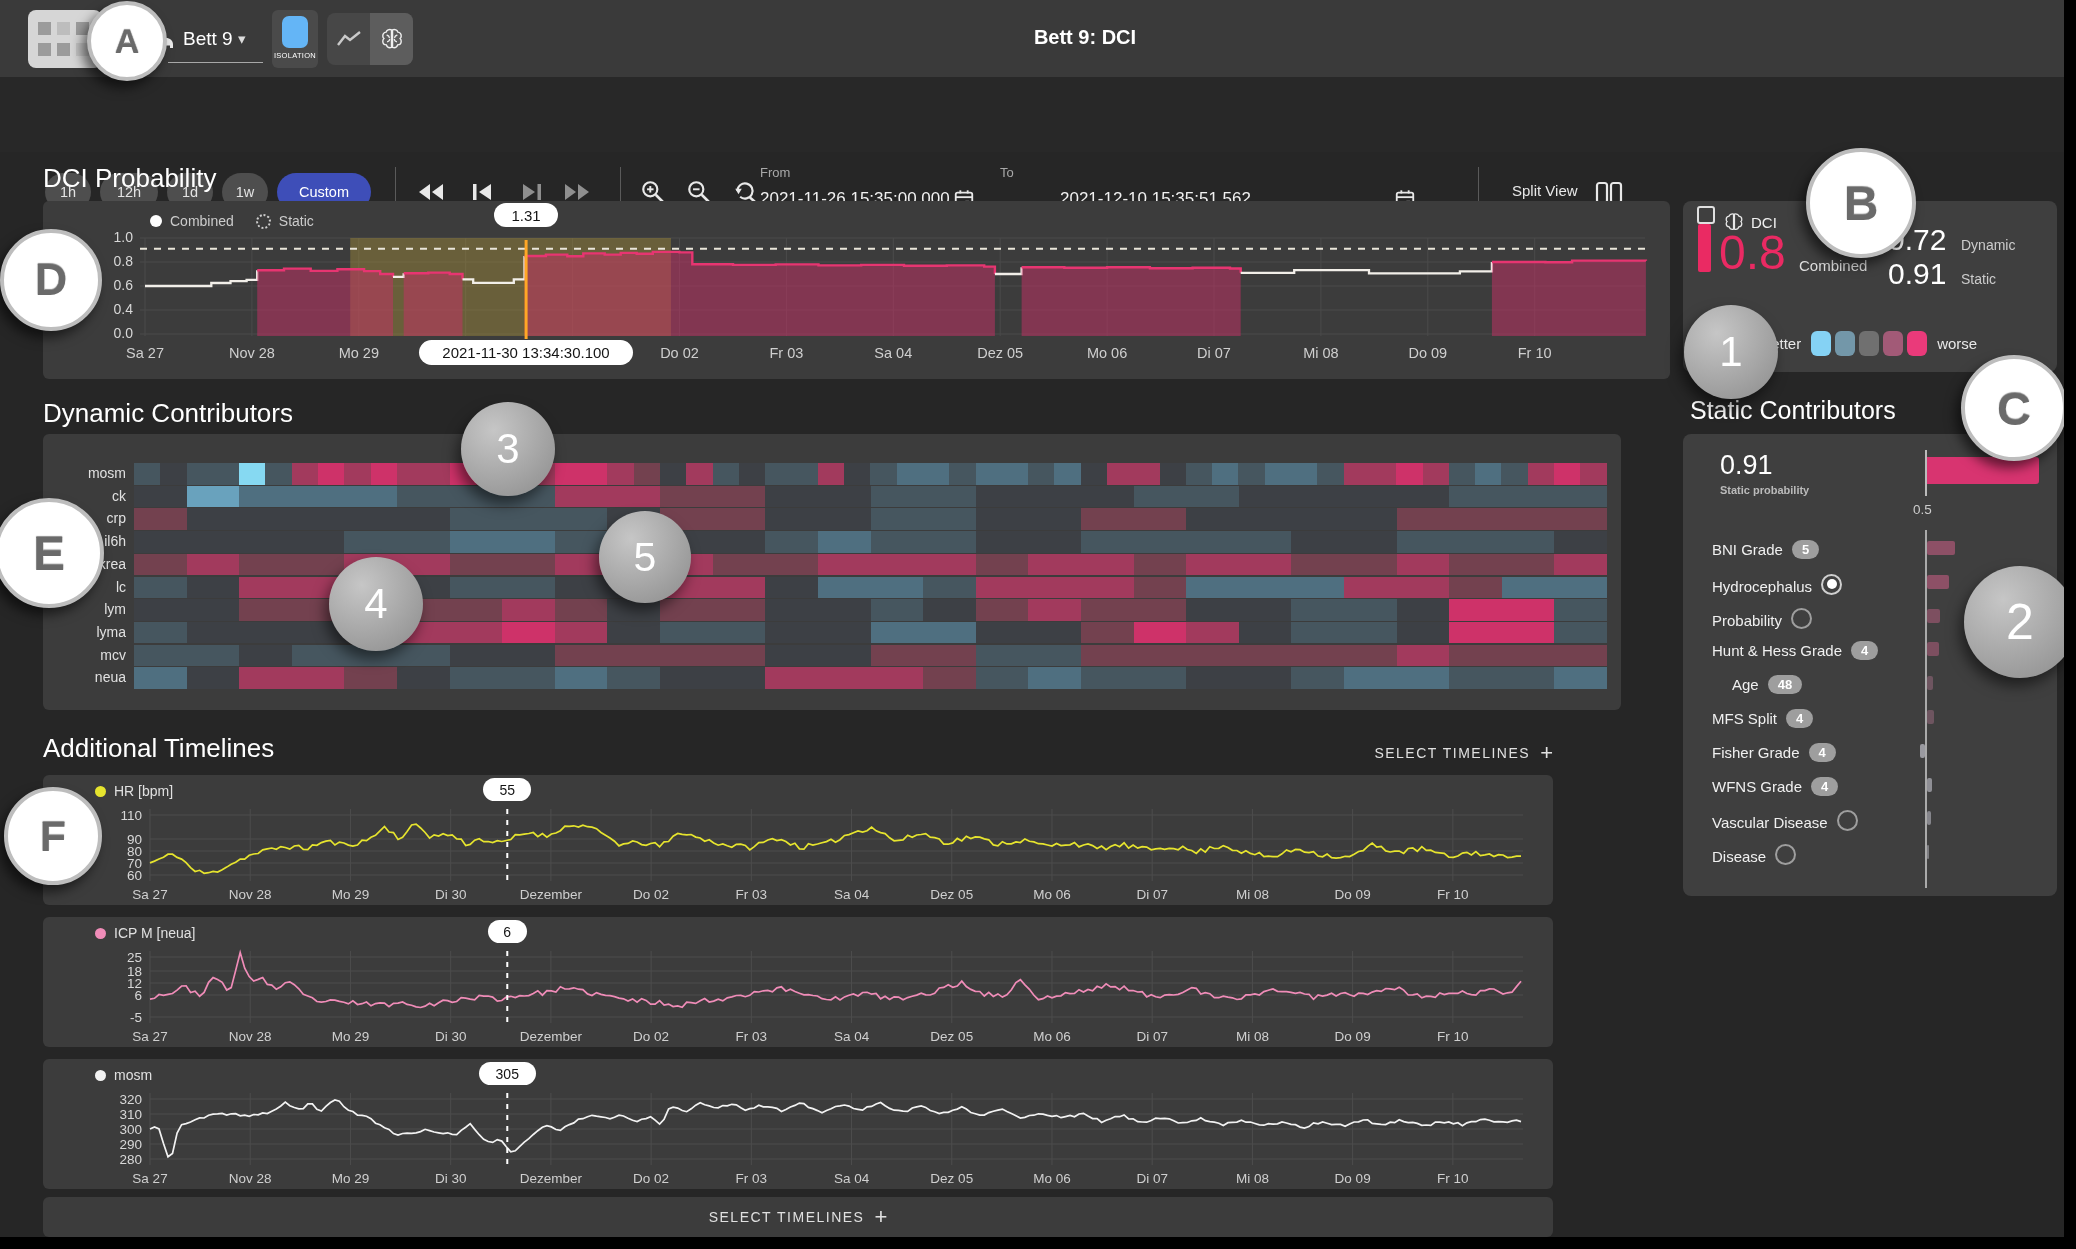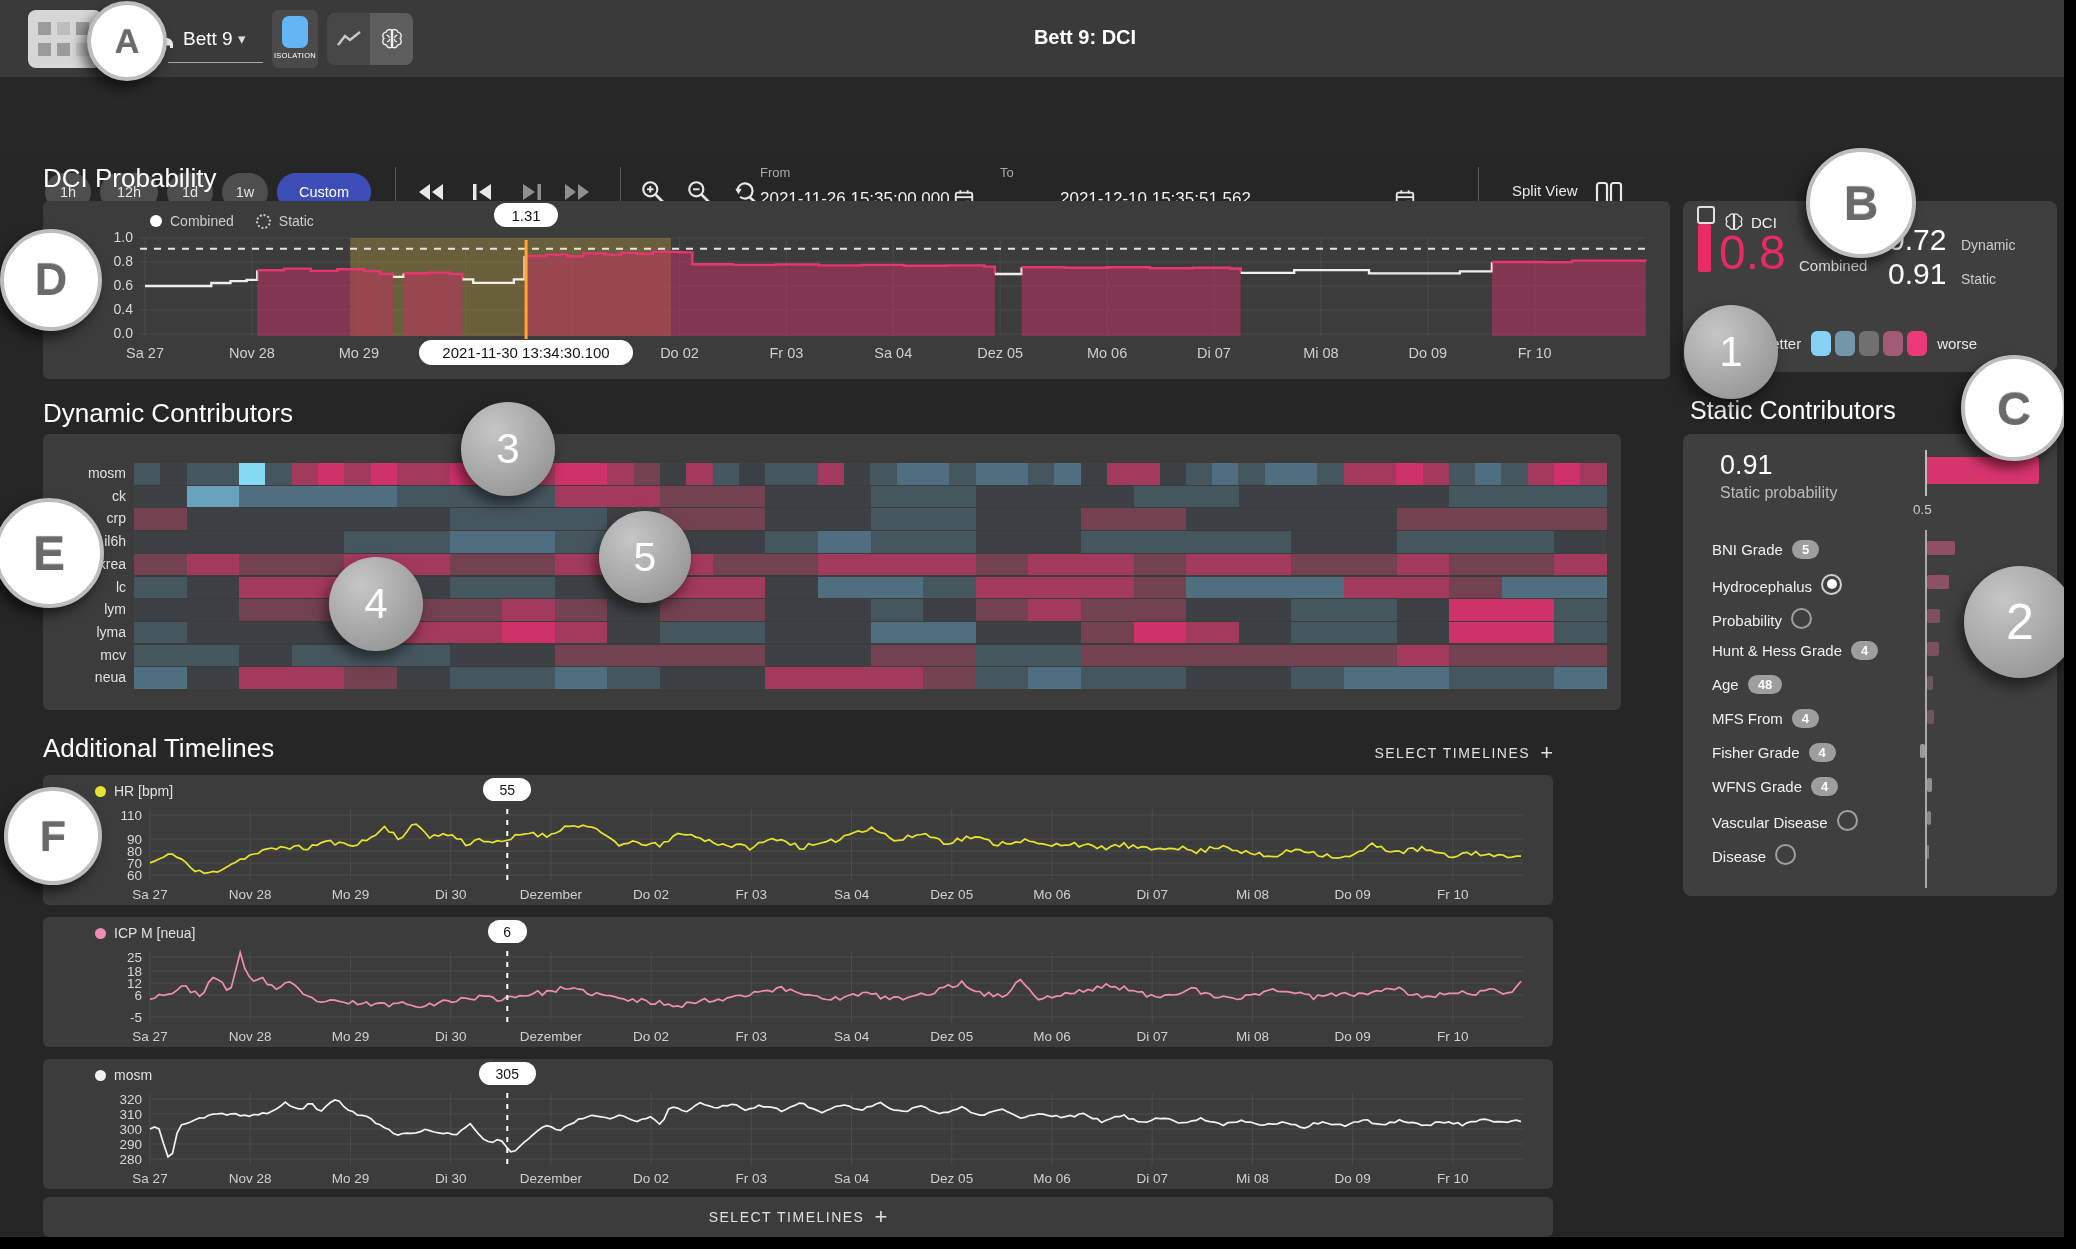--- a/index.html
+++ b/index.html
@@ -626,21 +626,21 @@
           <div style="background: rgb(70, 86, 95);"></div>
           <div style="background: rgb(70, 86, 95);"></div>
           <div style="background: rgb(79, 111, 128);"></div>
         </div>
       </div>
   </div>
 
   <div class="sec-title" style="left:1690px;top:396px;font-size:25px;">Static Contributors</div>
   <div class="panel" style="left:1683px;top:434px;width:374px;height:462px;background:#3f3f3f;border-radius:8px;">
     <div style="position:absolute;left:37px;top:16px;color:#fff;font-size:27px;">0.91</div>
-    <div style="position:absolute;left:37px;top:50px;color:#bbbbbb;font-size:16px;">Static probability</div>
+    <div style="position:absolute;left:37px;top:50px;color:#bbbbbb;font-size:11px;font-weight:bold;">Static probability</div>
     <div id="static-bars">
         <div style="position: absolute; left: 242px; top: 16px; width: 2px; height: 46px; background: rgb(187, 187, 187);"></div>
         <div style="position: absolute; left: 244px; top: 23px; width: 112px; height: 27px; background: rgb(216, 52, 112); border-radius: 0px 3px 3px 0px;"></div>
         <div style="position: absolute; left: 230px; top: 68px; color: rgb(204, 204, 204); font-size: 13.5px;">0.5</div>
         <div style="position: absolute; left: 242px; top: 96px; width: 1.5px; height: 358px; background: rgb(170, 170, 170);"></div>
         <div style="position: absolute; left: 244px; top: 107px; width: 28px; height: 14px; background: rgb(141, 80, 102); border-radius: 2px;"></div>
         <div style="position: absolute; left: 244px; top: 140.8px; width: 22px; height: 14px; background: rgb(141, 80, 102); border-radius: 2px;"></div>
         <div style="position: absolute; left: 244px; top: 174.6px; width: 13px; height: 14px; background: rgb(125, 79, 96); border-radius: 2px;"></div>
         <div style="position: absolute; left: 244px; top: 208.4px; width: 12px; height: 14px; background: rgb(125, 79, 96); border-radius: 2px;"></div>
         <div style="position: absolute; left: 244px; top: 242.2px; width: 6px; height: 14px; background: rgb(110, 85, 96); border-radius: 2px;"></div>
@@ -648,22 +648,22 @@
         <div style="position: absolute; left: 237px; top: 309.8px; width: 5px; height: 14px; background: rgb(154, 154, 160); border-radius: 2px;"></div>
         <div style="position: absolute; left: 244px; top: 343.6px; width: 5px; height: 14px; background: rgb(143, 143, 149); border-radius: 2px;"></div>
         <div style="position: absolute; left: 244px; top: 377.4px; width: 4px; height: 14px; background: rgb(133, 133, 139); border-radius: 2px;"></div>
         <div style="position: absolute; left: 244px; top: 411.2px; width: 2px; height: 14px; background: rgb(124, 124, 128); border-radius: 2px;"></div>
       </div>
     <div id="static-rows">
         <div class="st-row" style="top: 106px;"><span>BNI Grade</span><span class="badge">5</span></div>
         <div class="st-row" style="top: 139.8px;"><span>Hydrocephalus</span><span class="radio filled"></span></div>
         <div class="st-row" style="top: 173.6px;"><span>Probability</span><span class="radio"></span></div>
         <div class="st-row" style="top: 207.4px;"><span>Hunt &amp; Hess Grade</span><span class="badge">4</span></div>
-        <div class="st-row" style="top: 241.2px;"><span>Age</span><span class="badge">48</span></div>
-        <div class="st-row" style="top: 275px;"><span>MFS From</span><span class="badge">4</span></div>
+        <div class="st-row" style="top: 241.2px; margin-left: 20px;"><span>Age</span><span class="badge">48</span></div>
+        <div class="st-row" style="top: 275px;"><span>MFS Split</span><span class="badge">4</span></div>
         <div class="st-row" style="top: 308.8px;"><span>Fisher Grade</span><span class="badge">4</span></div>
         <div class="st-row" style="top: 342.6px;"><span>WFNS Grade</span><span class="badge">4</span></div>
         <div class="st-row" style="top: 376.4px;"><span>Vascular Disease</span><span class="radio"></span></div>
         <div class="st-row" style="top: 410.2px;"><span>Disease</span><span class="radio"></span></div>
       </div>
   </div>
 
   <div class="sec-title" style="left:43px;top:733px;">Additional Timelines</div>
   <div class="sel-btn" style="position:absolute;right:511px;top:740px;">
     <span>SELECT TIMELINES</span>

